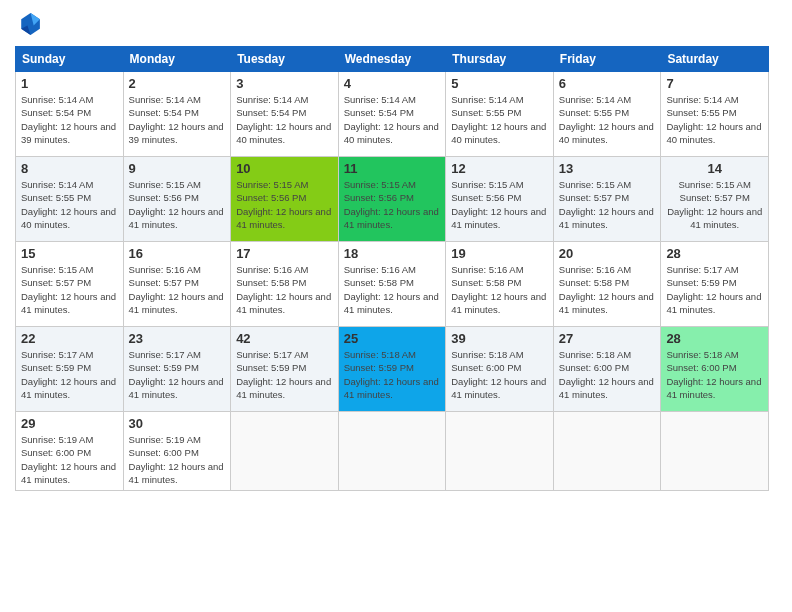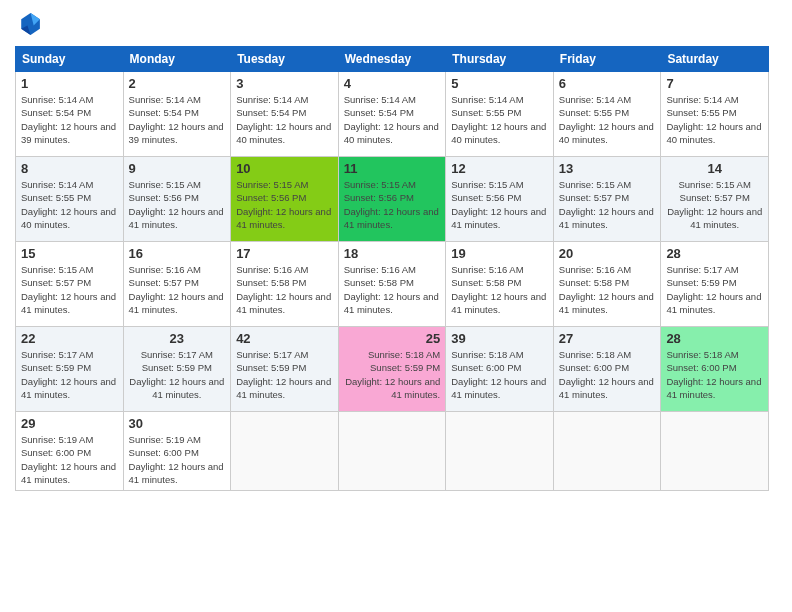--- a/index.html
+++ b/index.html
@@ -224,29 +224,29 @@
           <td>
             <span class="day-number">28</span>
             <div class="day-info">Sunrise: 5:17 AM<br>Sunset: 5:59 PM<br>Daylight: 12 hours and 41 minutes.</div>
           </td>
         </tr>
         <tr>
           <td style="background: rgb(240, 244, 248);">
             <span class="day-number">22</span>
             <div class="day-info">Sunrise: 5:17 AM<br>Sunset: 5:59 PM<br>Daylight: 12 hours and 41 minutes.</div>
           </td>
-          <td style="background: rgb(240, 244, 248); text-align: center;">
+          <td style="background: rgb(240, 244, 248);">
             <span class="day-number">23</span>
             <div class="day-info">Sunrise: 5:17 AM<br>Sunset: 5:59 PM<br>Daylight: 12 hours and 41 minutes.</div>
           </td>
           <td style="background: rgb(240, 244, 248);">
             <span class="day-number">42</span>
             <div class="day-info">Sunrise: 5:17 AM<br>Sunset: 5:59 PM<br>Daylight: 12 hours and 41 minutes.</div>
           </td>
-          <td style="background: #f9a8d4; text-align: right;">
+          <td style="background: #0ea5e9;">
             <span class="day-number">25</span>
             <div class="day-info">Sunrise: 5:18 AM<br>Sunset: 5:59 PM<br>Daylight: 12 hours and 41 minutes.</div>
           </td>
           <td style="background: rgb(240, 244, 248);">
             <span class="day-number">39</span>
             <div class="day-info">Sunrise: 5:18 AM<br>Sunset: 6:00 PM<br>Daylight: 12 hours and 41 minutes.</div>
           </td>
           <td style="background: rgb(240, 244, 248);">
             <span class="day-number">27</span>
             <div class="day-info">Sunrise: 5:18 AM<br>Sunset: 6:00 PM<br>Daylight: 12 hours and 41 minutes.</div>

